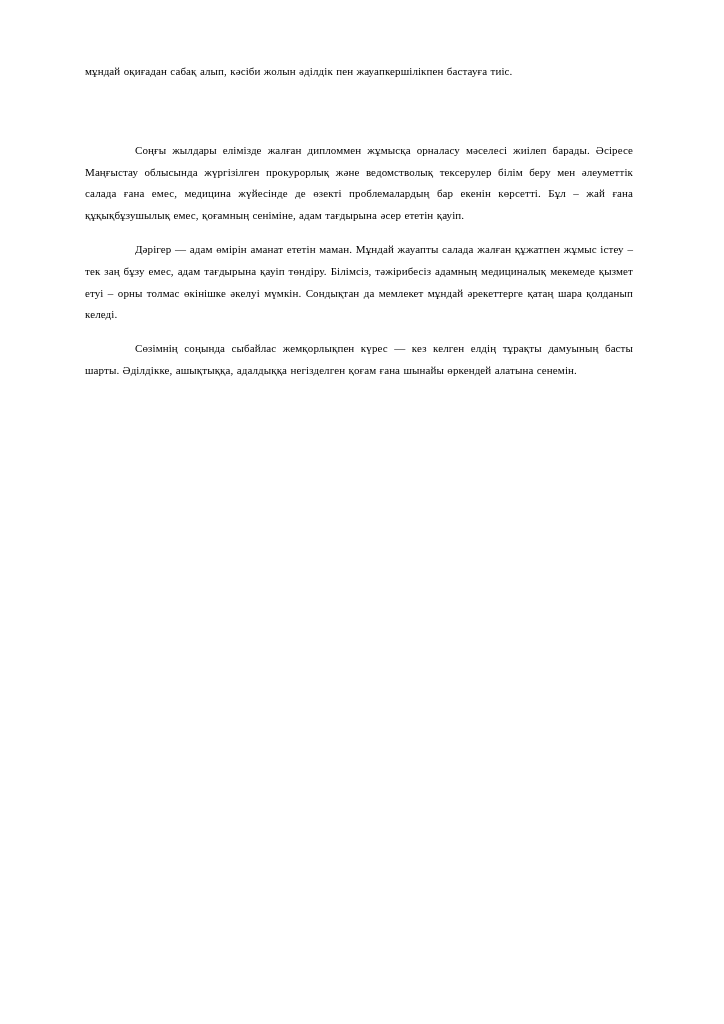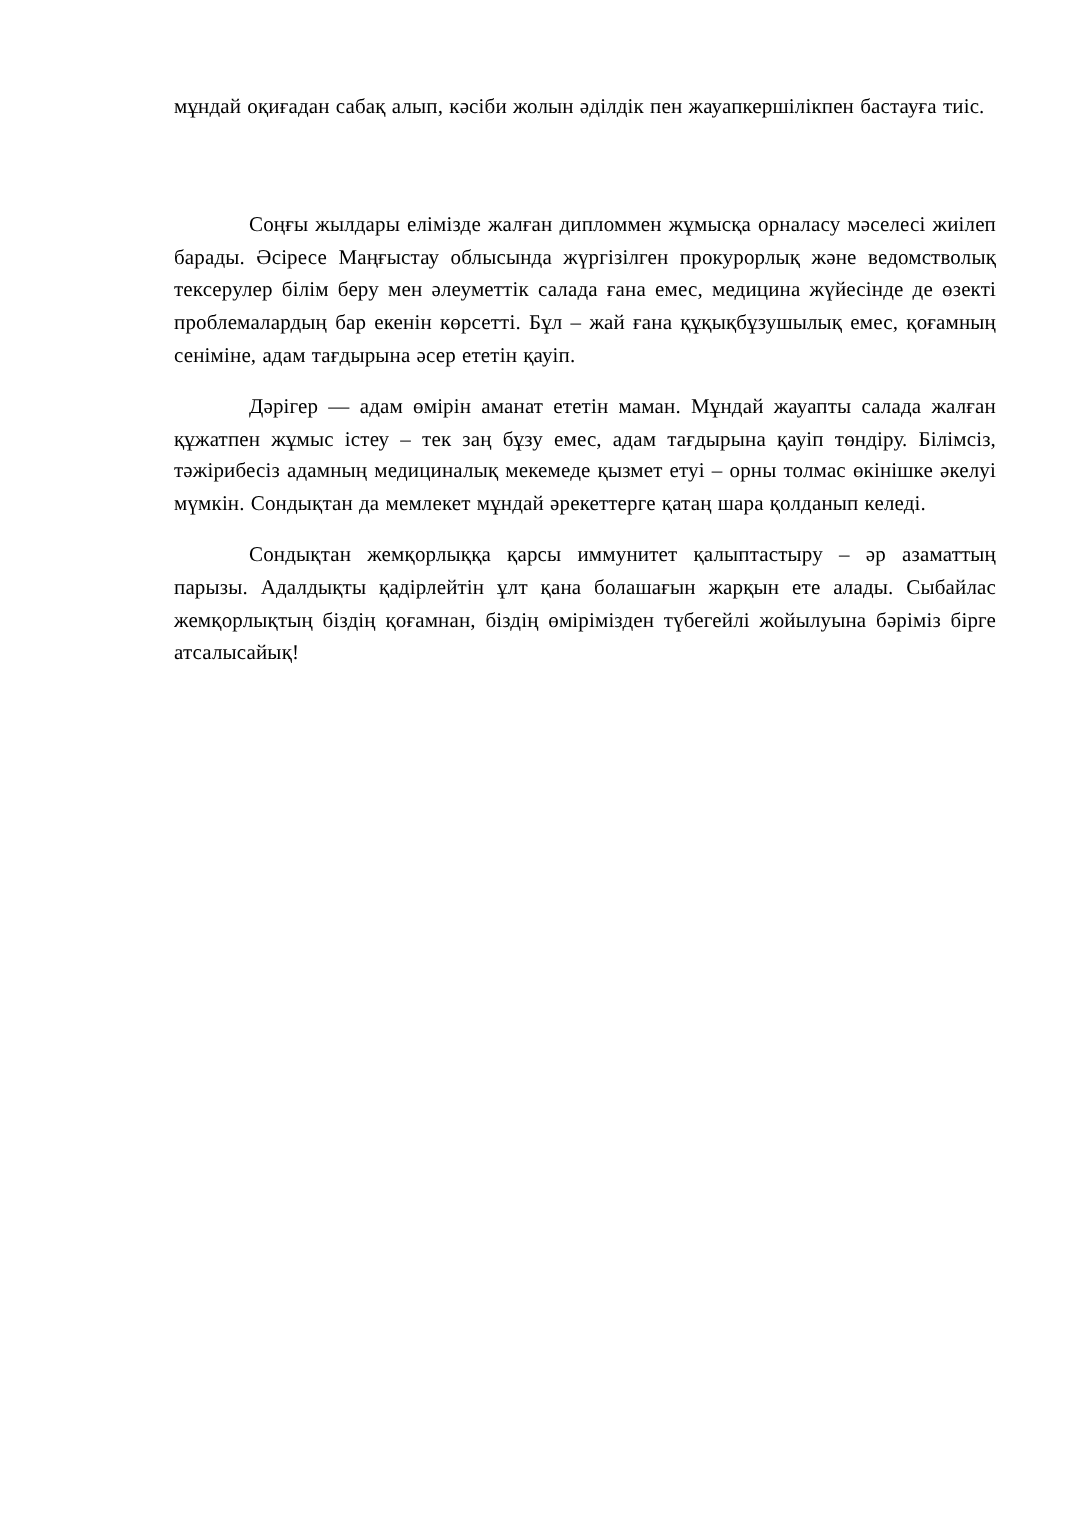--- a/index.html
+++ b/index.html
@@ -14,40 +14,39 @@
     background: #ffffff;
     overflow: hidden;
     font-family: "Liberation Serif", "DejaVu Serif", serif;
     color: #000000;
   }
   .text-block {
     position: absolute;
     left: 85px;
     top: 61px;
     width: 548px;
-    font-size: 14px;
+    font-size: 11px;
     line-height: 21.8px;
     text-align: justify;
     text-align-last: left;
     letter-spacing: 0.1px;
     word-spacing: 0.5px;
-    margin-left: 31px;
   }
   .para {
     margin: 0 0 12px 0;
     text-indent: 50px;
   }
   .para.continuation {
     text-indent: 0;
     margin-bottom: 57px;
   }
 </style>
 </head>
 <body>
 
 <div class="page">
   <div class="text-block">
     <p class="para continuation">мұндай оқиғадан сабақ алып, кәсіби жолын әділдік пен жауапкершілікпен бастауға тиіс.</p>
     <p class="para">Соңғы жылдары елімізде жалған дипломмен жұмысқа орналасу мәселесі жиілеп барады. Әсіресе Маңғыстау облысында жүргізілген прокурорлық және ведомстволық тексерулер білім беру мен әлеуметтік салада ғана емес, медицина жүйесінде де өзекті проблемалардың бар екенін көрсетті. Бұл – жай ғана құқықбұзушылық емес, қоғамның сеніміне, адам тағдырына әсер ететін қауіп.</p>
     <p class="para">Дәрігер — адам өмірін аманат ететін маман. Мұндай жауапты салада жалған құжатпен жұмыс істеу – тек заң бұзу емес, адам тағдырына қауіп төндіру. Білімсіз, тәжірибесіз адамның медициналық мекемеде қызмет етуі – орны толмас өкінішке әкелуі мүмкін. Сондықтан да мемлекет мұндай әрекеттерге қатаң шара қолданып келеді.</p>
-    <p class="para">Сондықтан жемқорлыққа қарсы иммунитет қалыптастыру – әр азаматтың парызы. Адалдықты қадірлейтін ұлт қана болашағын жарқын ете алады. Сыбайлас жемқорлықтың біздің қоғамнан,  біздің өмірімізден түбегейлі жойылуына  бәріміз бірге атсалысайық!</p>
+    <p class="para">Сөзімнің соңында сыбайлас жемқорлықпен күрес — кез келген елдің тұрақты дамуының басты шарты. Әділдікке, ашықтыққа, адалдыққа негізделген қоғам ғана шынайы өркендей алатына сенемін.</p>
   </div>
 </div>
 
 </body></html>

